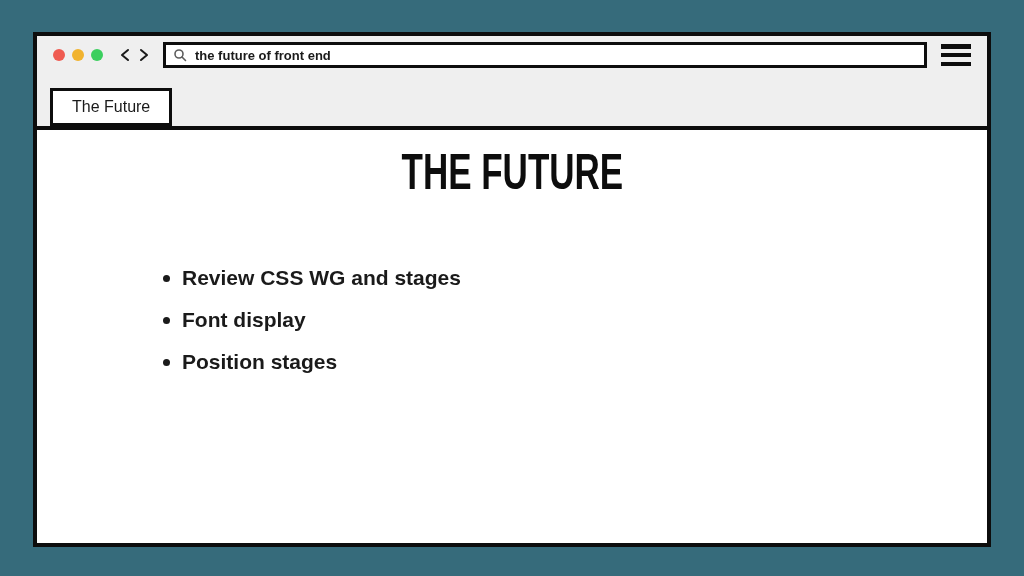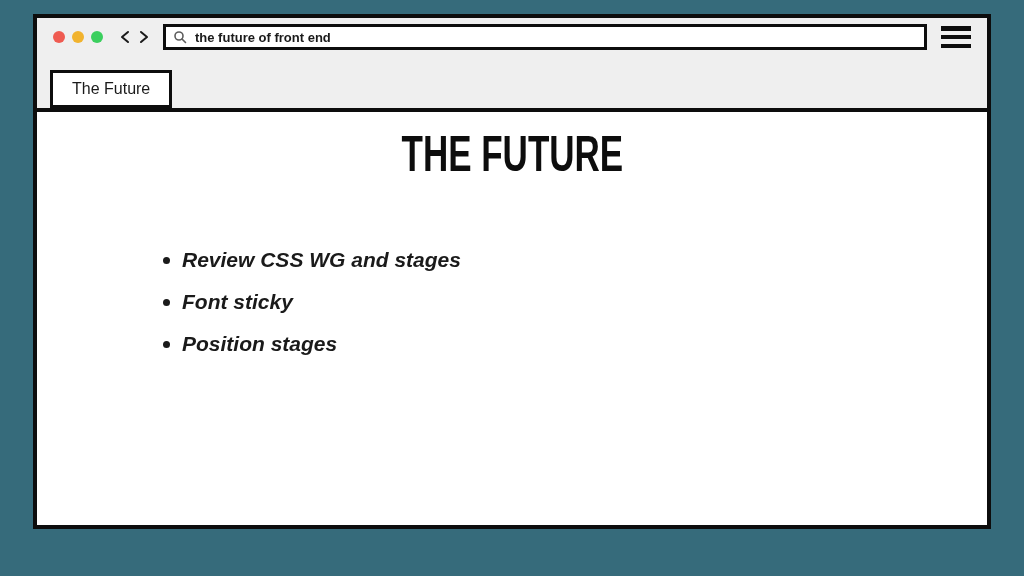--- a/index.html
+++ b/index.html
@@ -5,21 +5,21 @@
   * { margin: 0; padding: 0; box-sizing: border-box; }
   html, body {
     width: 1024px; height: 576px;
     overflow: hidden;
     font-family: "Liberation Sans", "DejaVu Sans", sans-serif;
   }
   body { background: #366b7b; position: relative; }
 
   .browser-window {
     position: absolute;
-    left: 33px; top: 14px;
+    left: 33px; top: 32px;
     width: 958px; height: 515px;
     background: #efefef;
     border: 4px solid #0d0d0d;
     display: flex;
     flex-direction: column;
   }
 
   
   .chrome {
     position: relative;
@@ -123,21 +123,20 @@
   }
   .bullet-list li {
     position: relative;
     padding-left: 19px;
     font-size: 21px;
     font-weight: 700;
     line-height: 30px;
     color: #1a1a1a;
     margin-bottom: 12px;
     white-space: nowrap;
-    font-style: italic;
   }
   .bullet-list li::before {
     content: "";
     position: absolute;
     left: 0;
     top: 11.5px;
     width: 7px;
     height: 7px;
     border-radius: 50%;
     background: #1a1a1a;
@@ -193,18 +192,18 @@
     </div>
   </div>
 
   <div class="content">
     <div class="slide-title-row">
       <h1 class="slide-title">THE FUTURE</h1>
     </div>
 
     <ul class="bullet-list">
       <li>Review CSS WG and stages</li>
-      <li>Font sticky</li>
+      <li>Font display</li>
       <li>Position stages</li>
     </ul>
   </div>
 
 </div>
 
 </body></html>

